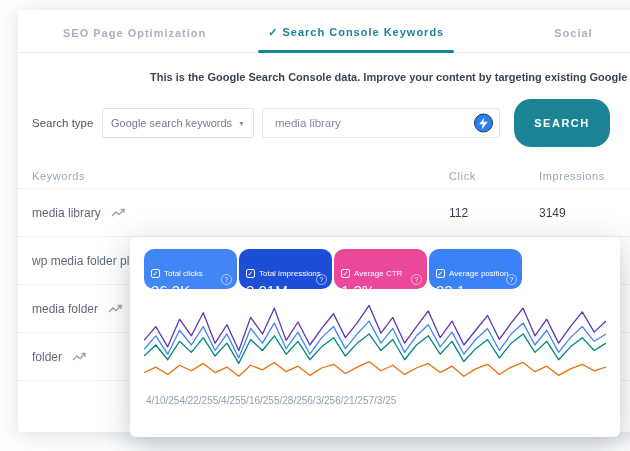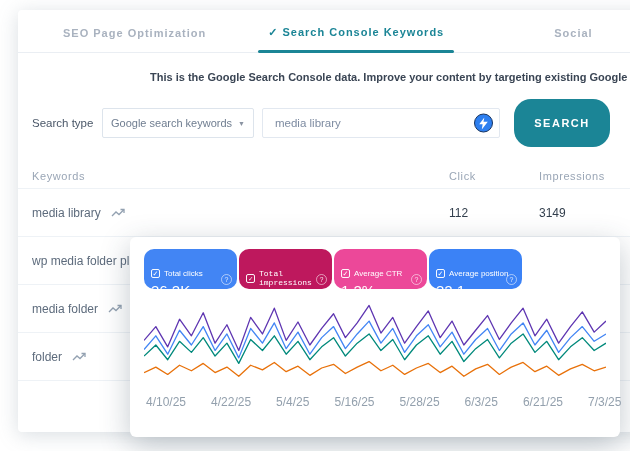--- a/index.html
+++ b/index.html
@@ -77,22 +77,22 @@
   .cbx{ width:9px; height:9px; border:1px solid rgba(255,255,255,.95);
         border-radius:2px; font-size:7px; line-height:8px; text-align:center;
         flex:none; }
   .stat-value{ font-size:15px; margin-top:4px; }
   .help{ position:absolute; right:5px; bottom:4px; width:11px; height:11px;
          border-radius:50%; border:1px solid rgba(255,255,255,.55);
          color:rgba(255,255,255,.85); font-size:7px; line-height:10px;
          text-align:center; cursor:pointer; }
   .chart-wrap{ margin-top:10px; height:92px; }
   .chart-wrap svg{ width:100%; height:100%; display:block; }
-  .x-labels{ display:flex; justify-content:space-between; margin-top:4px;
-             font-size:12px; color:#93a0ad; padding:0 2px;gap:25px; }
+  .x-labels{ display:flex; margin-top:4px;
+             font-size:10px; color:#93a0ad; padding:0 2px; }
 </style>
 </head>
 <body>
 
 <div class="main-card">
 
   <div class="tabs">
     <div class="tab t1">
       <span>SEO Page Optimization</span>
     </div>
@@ -184,21 +184,21 @@
 
     <div class="stat" style="background-color: rgb(66, 133, 244);">
       <div class="stat-label-row">
         <span class="cbx">✓</span>
         <span>Total clicks</span>
       </div>
       <div class="stat-value">36.2K</div>
       <span class="help">?</span>
     </div>
 
-    <div class="stat" style="background-color: #be185d; font-family: Liberation Mono, monospace;">
+    <div class="stat" style="background-color: #1d4ed8;">
       <div class="stat-label-row">
         <span class="cbx">✓</span>
         <span>Total impressions</span>
       </div>
       <div class="stat-value">3.01M</div>
       <span class="help">?</span>
     </div>
 
     <div class="stat" style="background-color: #ec4899;">
       <div class="stat-label-row">

